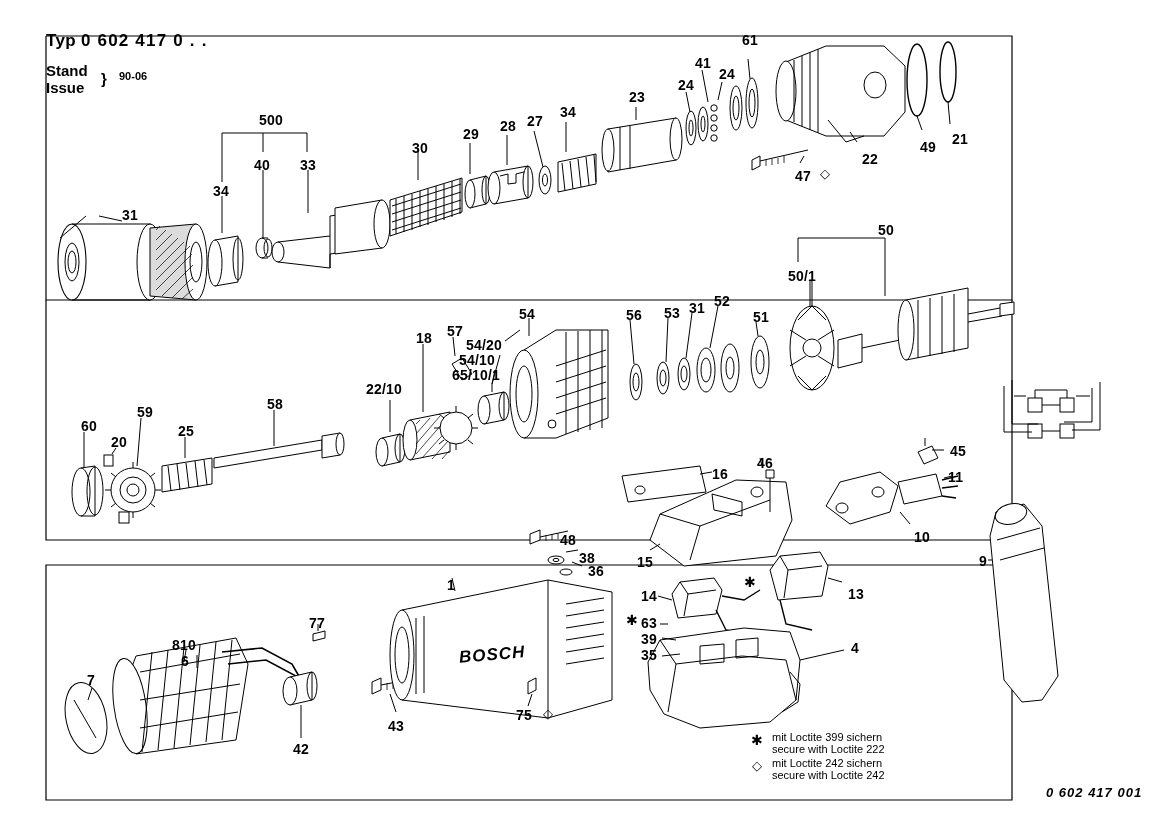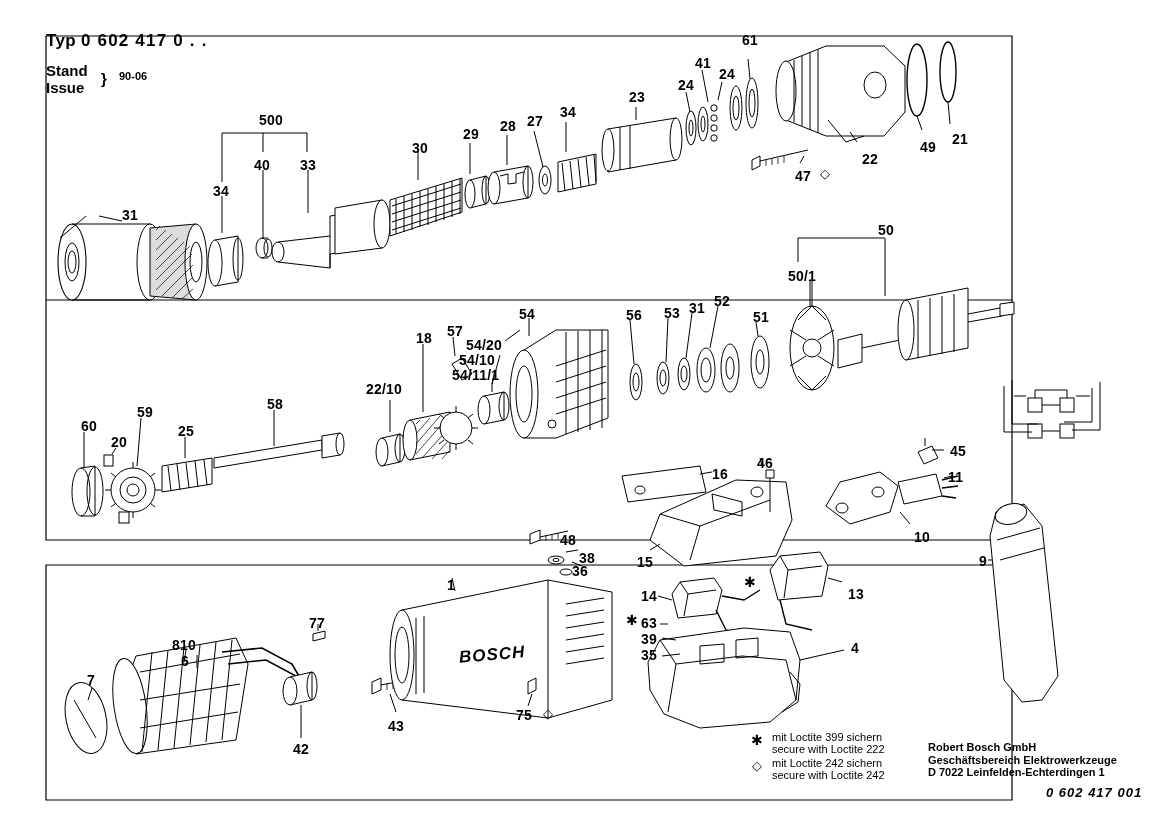--- a/index.html
+++ b/index.html
@@ -476,21 +476,21 @@
   <div class="abs lbl" style="left:878px;top:222px">50</div>
   <div class="abs lbl" style="left:788px;top:268px">50/1</div>
   <div class="abs lbl" style="left:753px;top:309px">51</div>
   <div class="abs lbl" style="left:714px;top:293px">52</div>
   <div class="abs lbl" style="left:689px;top:300px">31</div>
   <div class="abs lbl" style="left:664px;top:305px">53</div>
   <div class="abs lbl" style="left:626px;top:307px">56</div>
   <div class="abs lbl" style="left:519px;top:306px">54</div>
   <div class="abs lbl" style="left:466px;top:337px">54/20</div>
   <div class="abs lbl" style="left:459px;top:352px">54/10</div>
-  <div class="abs lbl" style="left:452px;top:367px">54/11/1</div>
+  <div class="abs lbl" style="left:452px;top:367px">65/10/1</div>
   <div class="abs lbl" style="left:447px;top:323px">57</div>
   <div class="abs lbl" style="left:416px;top:330px">18</div>
   <div class="abs lbl" style="left:366px;top:381px">22/10</div>
   <div class="abs lbl" style="left:267px;top:396px">58</div>
   <div class="abs lbl" style="left:178px;top:423px">25</div>
   <div class="abs lbl" style="left:137px;top:404px">59</div>
   <div class="abs lbl" style="left:111px;top:434px">20</div>
   <div class="abs lbl" style="left:81px;top:418px">60</div>
 
   <div class="abs lbl" style="left:712px;top:466px">16</div>
@@ -504,21 +504,21 @@
   <div class="abs lbl" style="left:641px;top:588px">14</div>
   <div class="abs star" style="left:626px;top:612px">✱</div>
   <div class="abs lbl" style="left:641px;top:615px">63</div>
   <div class="abs lbl" style="left:641px;top:631px">39</div>
   <div class="abs lbl" style="left:641px;top:647px">35</div>
   <div class="abs star" style="left:744px;top:574px">✱</div>
   <div class="abs lbl" style="left:851px;top:640px">4</div>
 
   <div class="abs lbl" style="left:560px;top:532px">48</div>
   <div class="abs lbl" style="left:579px;top:550px">38</div>
-  <div class="abs lbl" style="left:572px;top:563px">36</div>
+  <div class="abs lbl" style="left:588px;top:563px">36</div>
   <div class="abs lbl" style="left:447px;top:577px">1</div>
   <div class="abs lbl" style="left:309px;top:615px">77</div>
   <div class="abs lbl" style="left:172px;top:637px">810</div>
   <div class="abs lbl" style="left:181px;top:653px">6</div>
   <div class="abs lbl" style="left:87px;top:672px">7</div>
   <div class="abs lbl" style="left:293px;top:741px">42</div>
   <div class="abs lbl" style="left:388px;top:718px">43</div>
   <div class="abs lbl" style="left:516px;top:707px">75</div>
   <div class="abs diamond" style="left:543px;top:706px">◇</div>
 
@@ -528,20 +528,15 @@
       <span class="abs legend" style="left:21px;top:0;">mit Loctite 399 sichern</span>
       <span class="abs legend" style="left:21px;top:12px;">secure with Loctite 222</span>
     </div>
     <div style="position:relative;height:26px;">
       <span class="abs diamond" style="left:1px;top:1px;">◇</span>
       <span class="abs legend" style="left:21px;top:0;">mit Loctite 242 sichern</span>
       <span class="abs legend" style="left:21px;top:12px;">secure with Loctite 242</span>
     </div>
   </div>
 
-  <div class="abs" style="left:928px;top:741px;">
-    <div class="foot b">Robert Bosch GmbH</div>
-    <div class="foot b">Geschäftsbereich Elektrowerkzeuge</div>
-    <div class="foot b">D 7022 Leinfelden-Echterdingen 1</div>
-  </div>
   <div class="abs partnum" style="left:1046px;top:785px;font-style:italic;">0 602 417 001</div>
 
 </div>
 
 </body></html>

